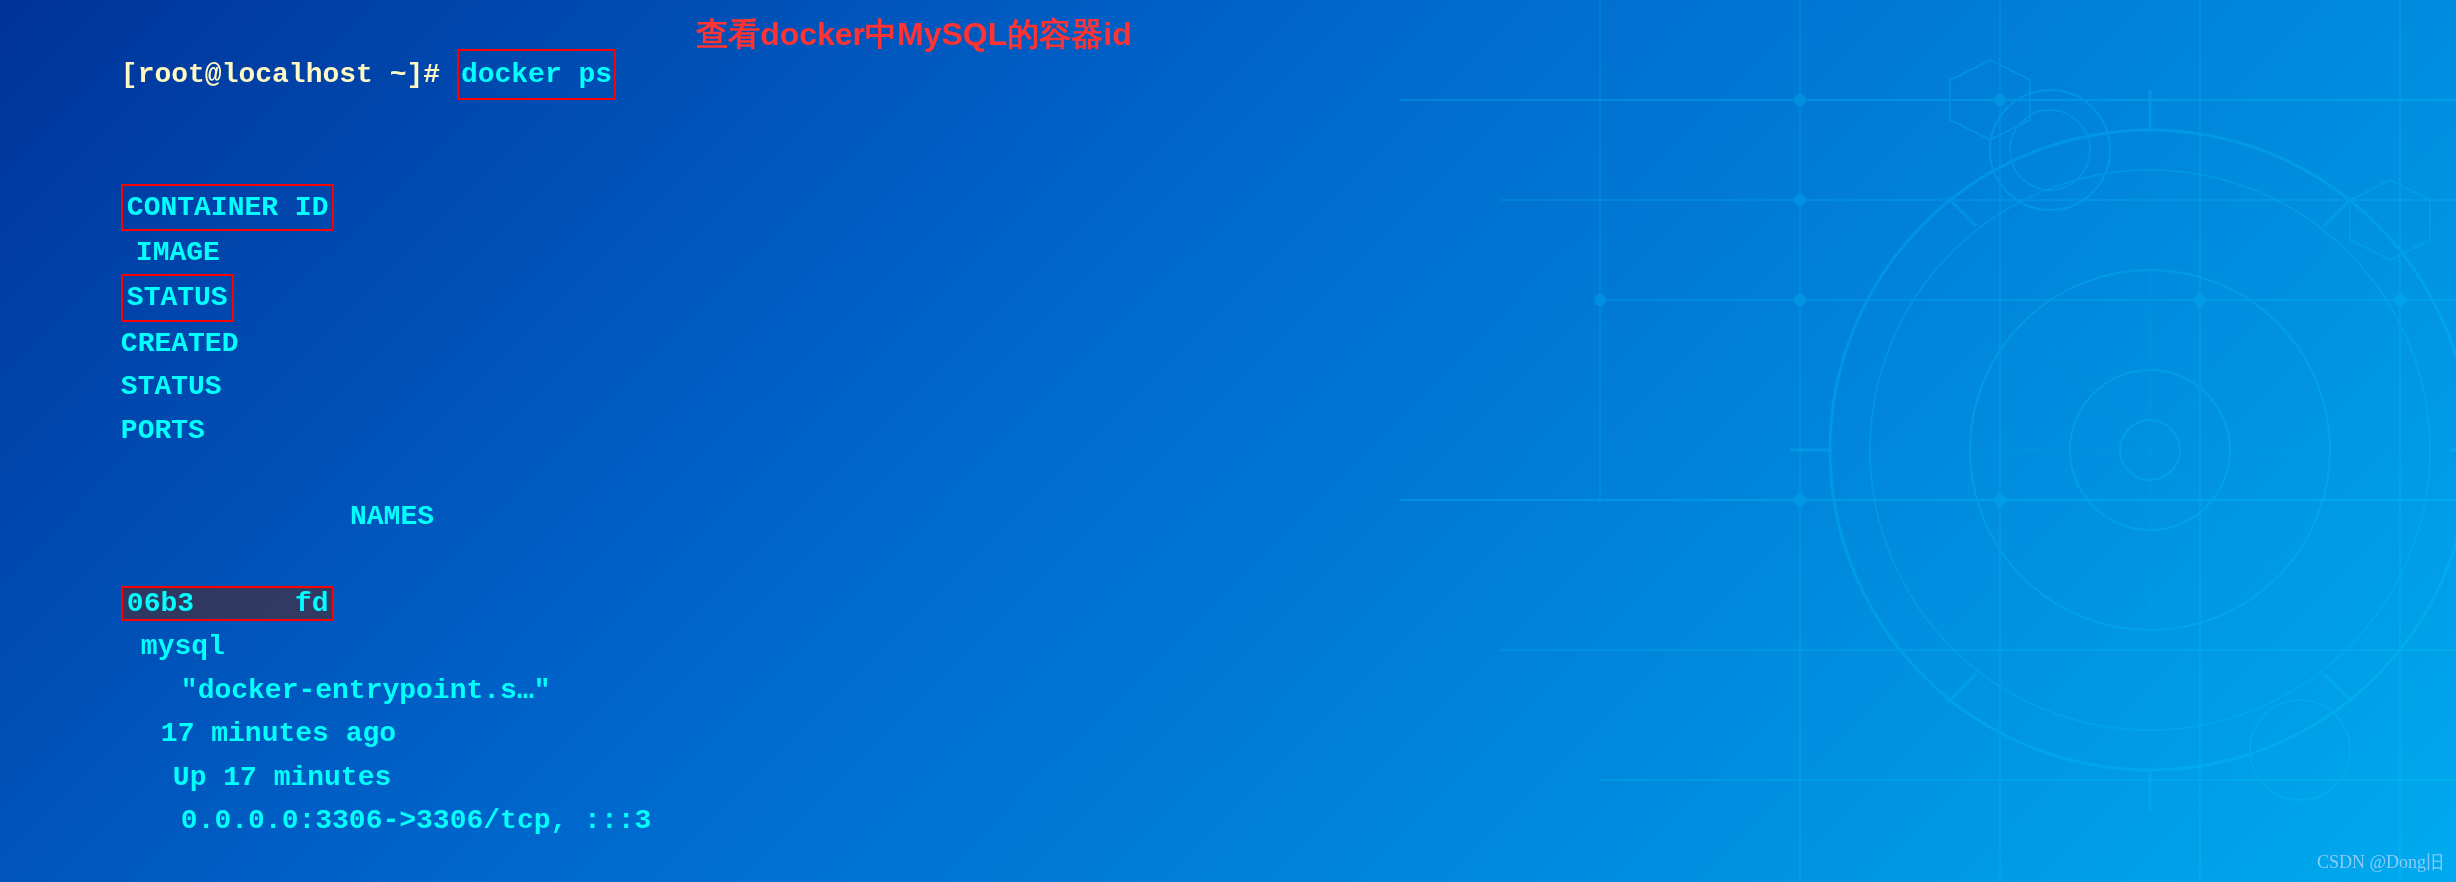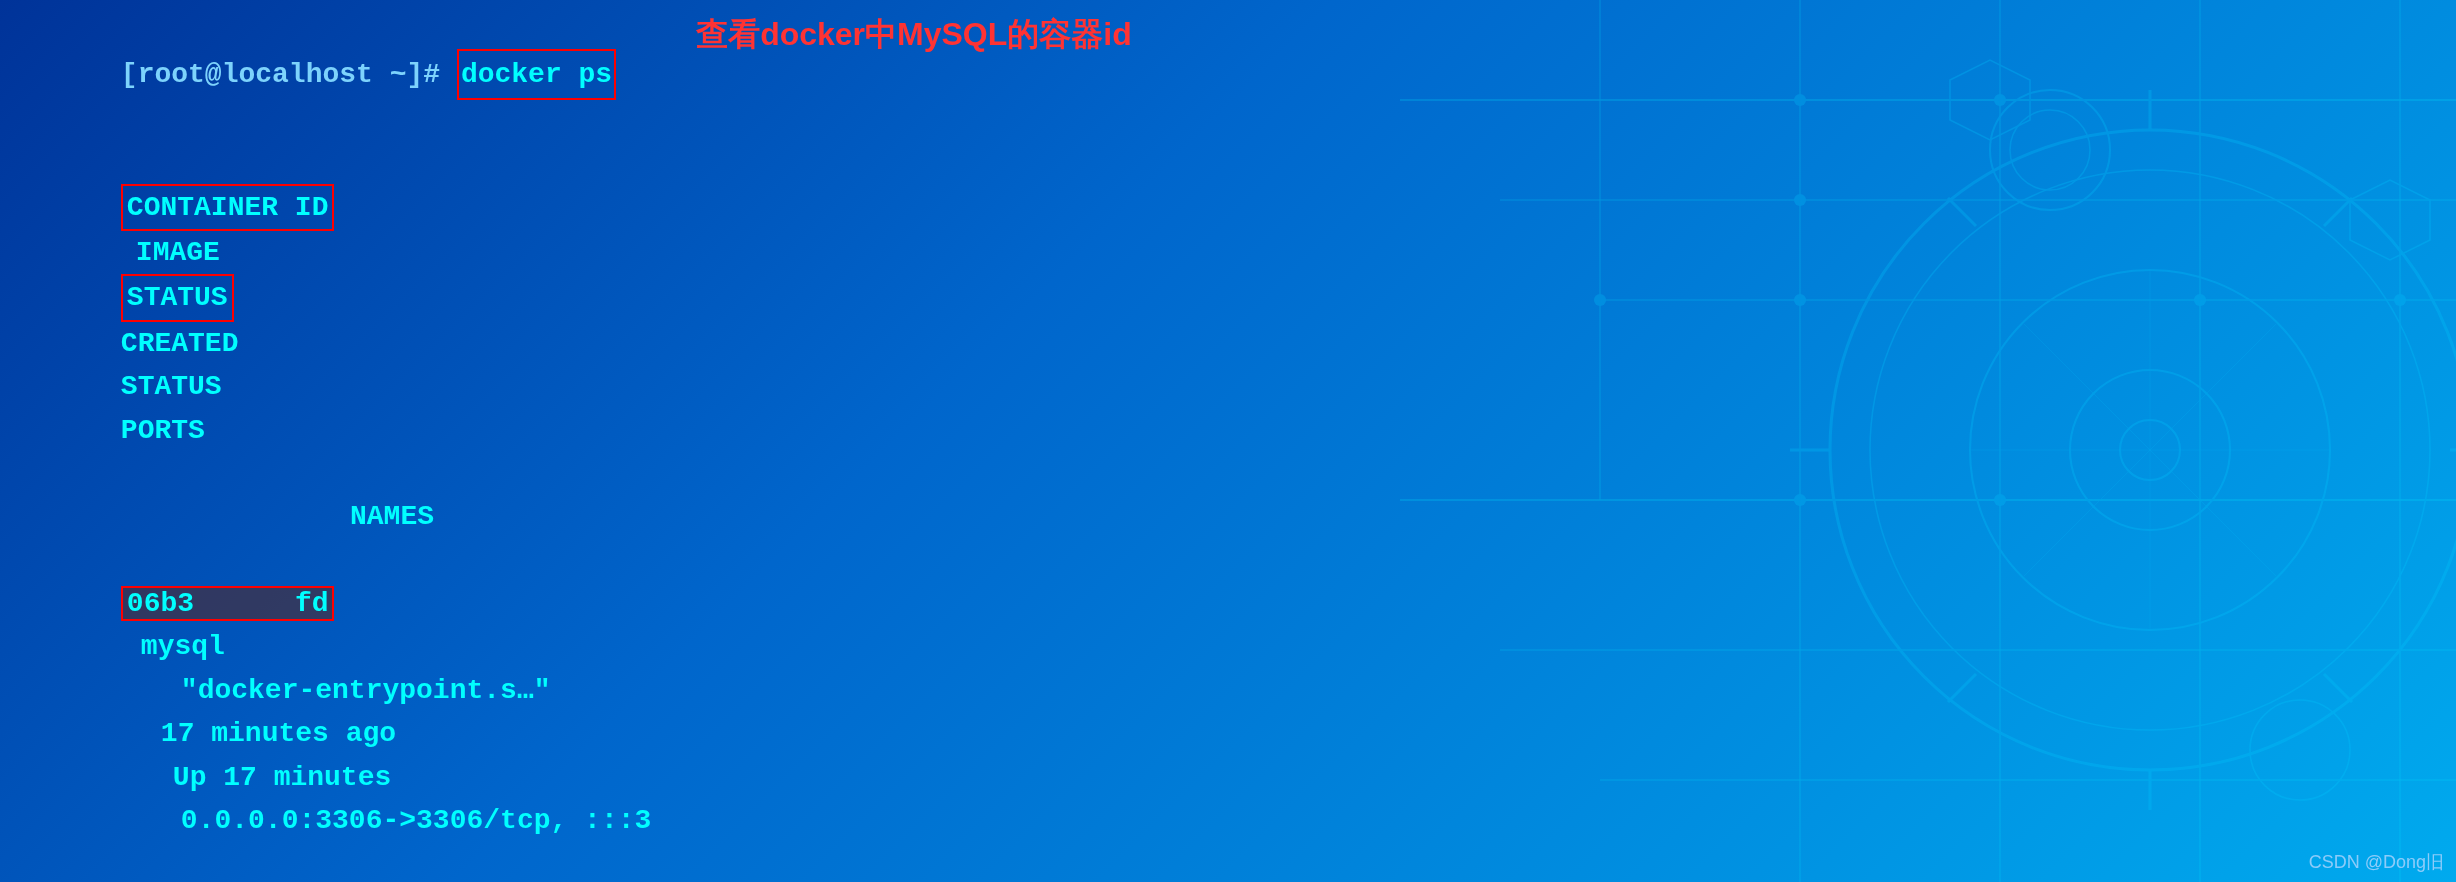--- a/index.html
+++ b/index.html
@@ -44,21 +44,21 @@
       font-family: 'Courier New', Courier, monospace;
       font-weight: bold;
     }
 
     .line {
       display: block;
       white-space: pre;
     }
 
     .prompt {
-      color: #7dd3fc;
+      color: #fef9c3;
     }
 
     .cmd-box {
       border: 2px solid red;
       padding: 8px 2px;
       color: #00ffff;
       display: inline;
     }
 
     .annotation {
@@ -81,21 +81,21 @@
       color: #00ffff;
     }
 
     
     .watermark {
       position: absolute;
       bottom: 8px;
       right: 12px;
       color: rgba(200, 220, 255, 0.7);
       font-size: 18px;
-      font-family: Liberation Sans, sans-serif;
+      font-family: Liberation Serif, serif;
       z-index: 20;
     }
   </style>
 </head>
 <body>
 
 <div class="bg-layer"></div>
 
 <svg class="circuit-overlay" viewBox="0 0 2456 882" xmlns="http://www.w3.org/2000/svg">
 

